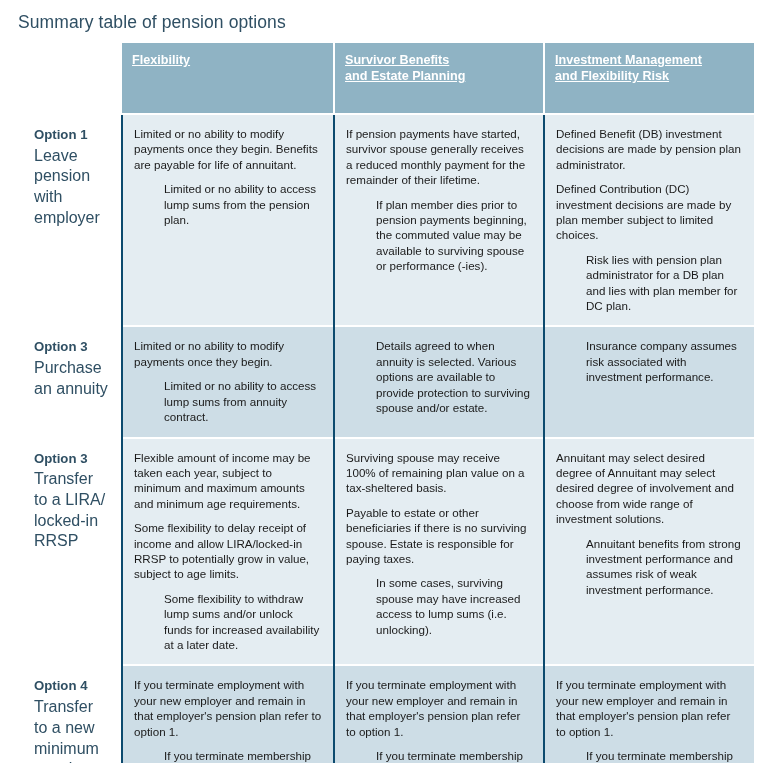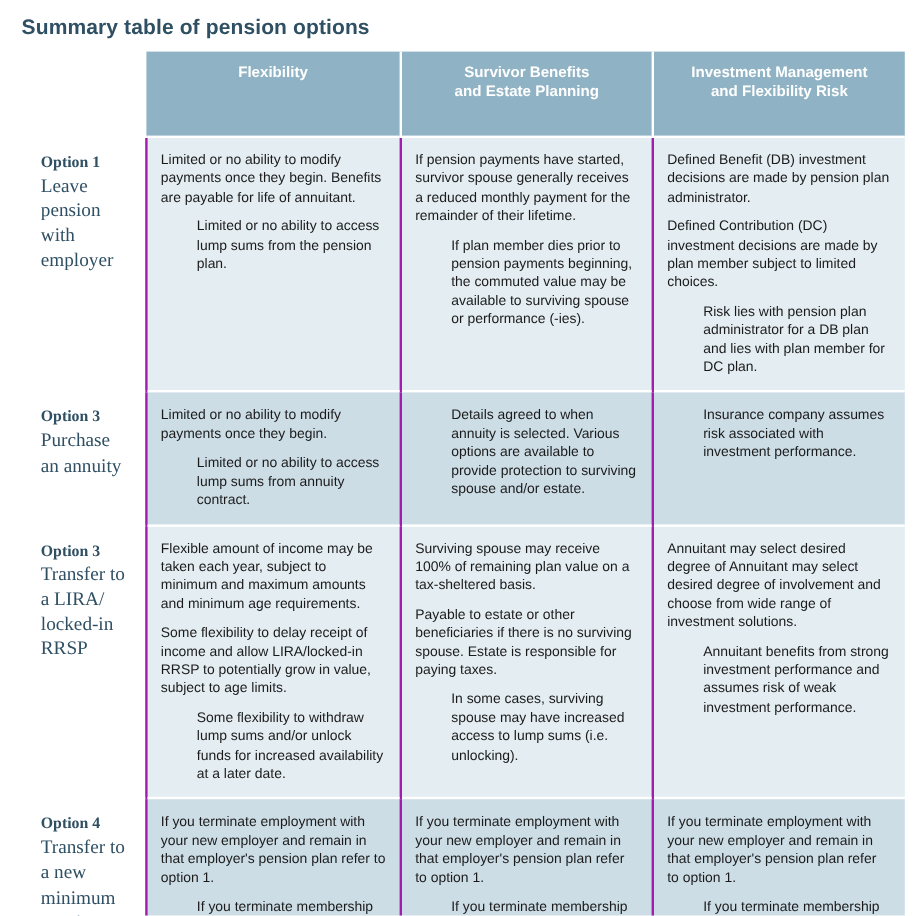--- a/index.html
+++ b/index.html
@@ -16,67 +16,67 @@
   }
   .page {
     position: relative;
     width: 769px;
     height: 763px;
     box-sizing: border-box;
     padding: 0;
   }
   .page-title {
     font-size: 17.5px;
-    font-weight: bold;
+    font-weight: normal;
     color: #2f4f63;
     margin: 12px 0 10px 18px;
     letter-spacing: 0.1px;
   }
   table.summary {
     border-collapse: collapse;
     table-layout: fixed;
     width: 736px;
     margin-left: 18px;
   }
   table.summary col.c0 { width: 104px; }
   table.summary col.c1 { width: 212px; }
   table.summary col.c2 { width: 210px; }
   table.summary col.c3 { width: 210px; }
 
   thead th {
     background: #8fb3c4;
     color: #ffffff;
     font-size: 12.6px;
     font-weight: bold;
-    text-align: center;
+    text-align: left;
     vertical-align: top;
     padding: 10px 10px 14px 10px;
     border-left: 2px solid #ffffff;
     line-height: 1.25;
     height: 46px;
+    text-decoration: underline;
   }
   thead th.corner {
     background: #ffffff;
     border-left: none;
   }
   thead th.first-head {
     border-left: none;
   }
 
   tbody td {
     vertical-align: top;
     font-size: 11.6px;
     line-height: 1.33;
     padding: 11px 11px 12px 11px;
     border-top: 2px solid #ffffff;
-    border-left: 2px solid #a21caf;
+    border-left: 2px solid #0c4a6e;
   }
   tbody tr td:first-child {
     border-left: none;
-    font-family: Liberation Serif, serif;
   }
   tbody tr.band-a td { background: #e4edf2; }
   tbody tr.band-b td { background: #cddde6; }
 
   tbody td.optcell {
     background: #ffffff !important;
     padding-left: 16px;
     padding-top: 11px;
     border-top: 2px solid #ffffff;
   }

